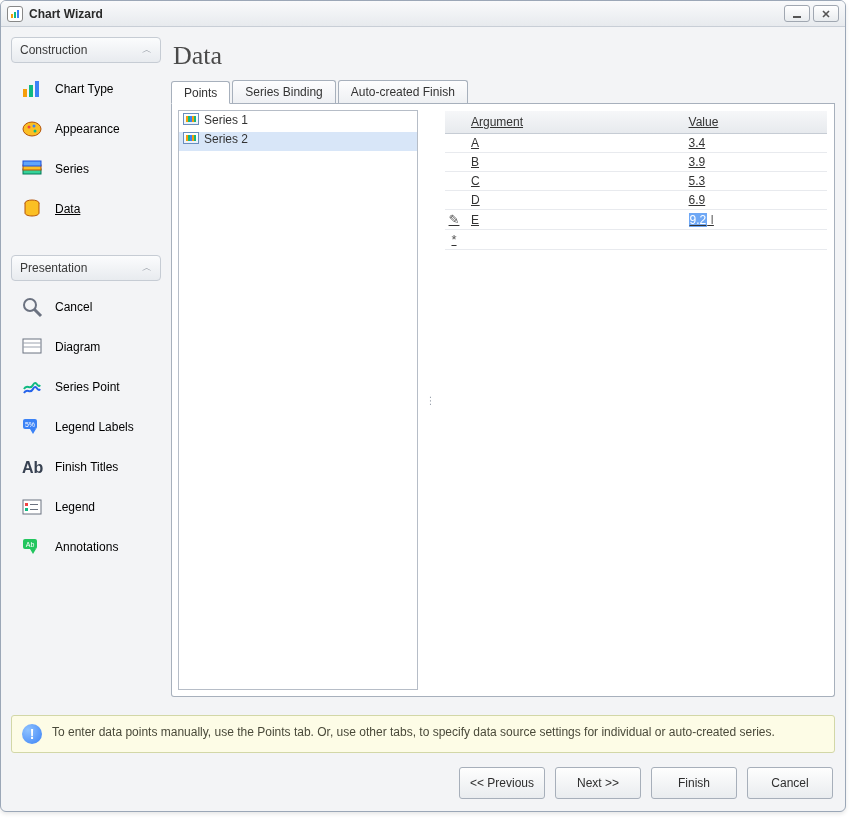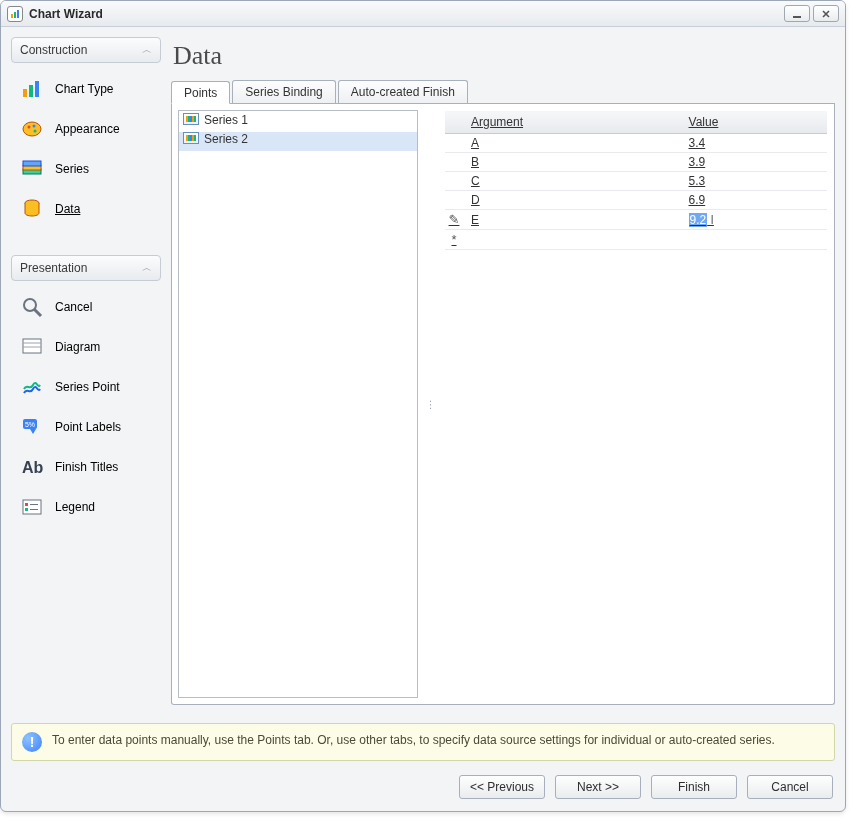--- a/index.html
+++ b/index.html
@@ -229,21 +229,21 @@
 
   
   .footer {
     display:flex;
     justify-content:flex-end;
     gap:10px;
     padding:14px 12px 12px 12px;
   }
   .btn {
     min-width:86px;
-    height:24px;
+    height:32px;
     border:1px solid #a7afba;
     border-radius:3px;
     background:linear-gradient(#fefefe,#e9ecef);
     display:flex; align-items:center; justify-content:center;
     padding:0 10px;
     color:#2e2e2e;
     cursor:pointer;
   }
 
   
@@ -360,41 +360,51 @@
             <span class="lbl">Series Point</span>
           </div>
           <div class="nav-item">
             <span class="ico">
               <svg class="pic" viewBox="0 0 24 24">
                 <rect x="3" y="4" width="14" height="10" rx="2" fill="#3b82f6"></rect>
                 <text x="10" y="12" text-anchor="middle" font-size="7" fill="#fff">5%</text>
                 <path d="M10 14l3 5 3-5" fill="#3b82f6"></path>
               </svg>
             </span>
-            <span class="lbl">Point Labels</span>
+            <span class="lbl">Legend Labels</span>
           </div>
           <div class="nav-item">
             <span class="ico">
               <svg class="pic" viewBox="0 0 24 24">
                 <text x="2" y="18" font-size="16" font-weight="bold" fill="#374151">Ab</text>
               </svg>
             </span>
             <span class="lbl">Finish Titles</span>
           </div>
           <div class="nav-item">
             <span class="ico">
               <svg class="pic" viewBox="0 0 24 24">
                 <rect x="3" y="5" width="18" height="14" fill="#fff" stroke="#6b7280"></rect>
                 <rect x="5" y="8" width="3" height="3" fill="#ef4444"></rect>
                 <rect x="5" y="13" width="3" height="3" fill="#10b981"></rect>
                 <line x1="10" y1="9.5" x2="18" y2="9.5" stroke="#6b7280"></line>
                 <line x1="10" y1="14.5" x2="18" y2="14.5" stroke="#6b7280"></line>
               </svg>
             </span>
             <span class="lbl">Legend</span>
+          </div>
+          <div class="nav-item">
+            <span class="ico">
+              <svg class="pic" viewBox="0 0 24 24">
+                <rect x="3" y="4" width="14" height="10" rx="2" fill="#22c55e"></rect>
+                <text x="10" y="12" text-anchor="middle" font-size="7" fill="#fff">Ab</text>
+                <path d="M10 14l3 5 3-5" fill="#22c55e"></path>
+              </svg>
+            </span>
+            <span class="lbl">Annotations</span>
           </div>
         </div>
       </div>
 
     <div class="main">
 
       <div class="page-title">Data</div>
 
       <div class="tabs" id="tabstrip">
           <div class="tab active">

